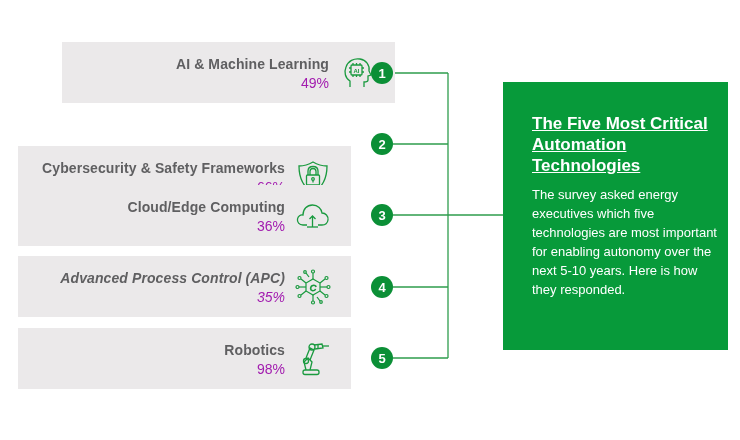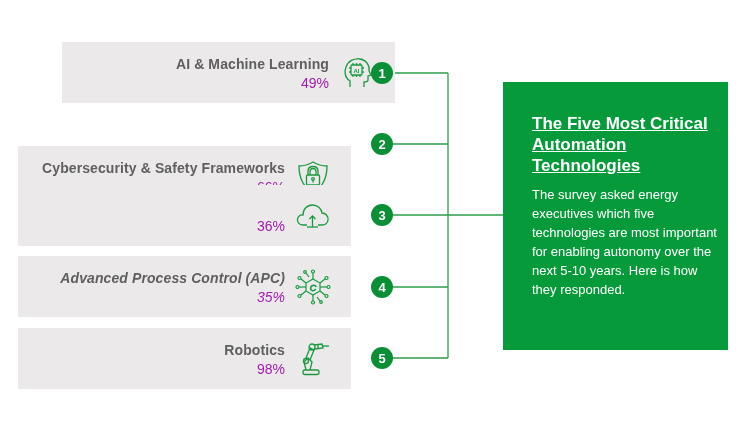--- a/index.html
+++ b/index.html
@@ -84,20 +84,21 @@
       <path d="M14 17 V13 C14 10 16 8.5 19 8.5 C22 8.5 24 10 24 13 V17"></path>
       <path d="M16 17 V13.5 C16 11.5 17.3 10.5 19 10.5 C20.7 10.5 22 11.5 22 13.5 V17"></path>
       <rect x="12.5" y="17" width="13" height="10" rx="1"></rect>
       <circle cx="19" cy="21" r="1.3"></circle>
       <line x1="19" y1="22.3" x2="19" y2="24.5"></line>
     </svg>
   </span>
 </div>
 
 <div class="item" style="top:185px;">
+  <span class="label">Cloud/Edge Computing</span>
   <span class="pct">36%</span>
   <span class="icon">
     <svg viewBox="0 0 38 38" fill="none" stroke="#1a9a3f" stroke-width="1.3">
       <path d="M13 28 H9 C5 28 3 25 3.5 22 C4 19 6.5 17.5 9 18 C9 12 13 8 18.5 8 C24 8 27.5 12 28 16 C31.5 16 34.5 19 34 23 C33.5 26 31 28 28 28 H24"></path>
       <line x1="18.5" y1="30" x2="18.5" y2="19"></line>
       <path d="M15.5 22 L18.5 19 L21.5 22"></path>
       <line x1="13" y1="30" x2="24" y2="30"></line>
     </svg>
   </span>
 </div>

